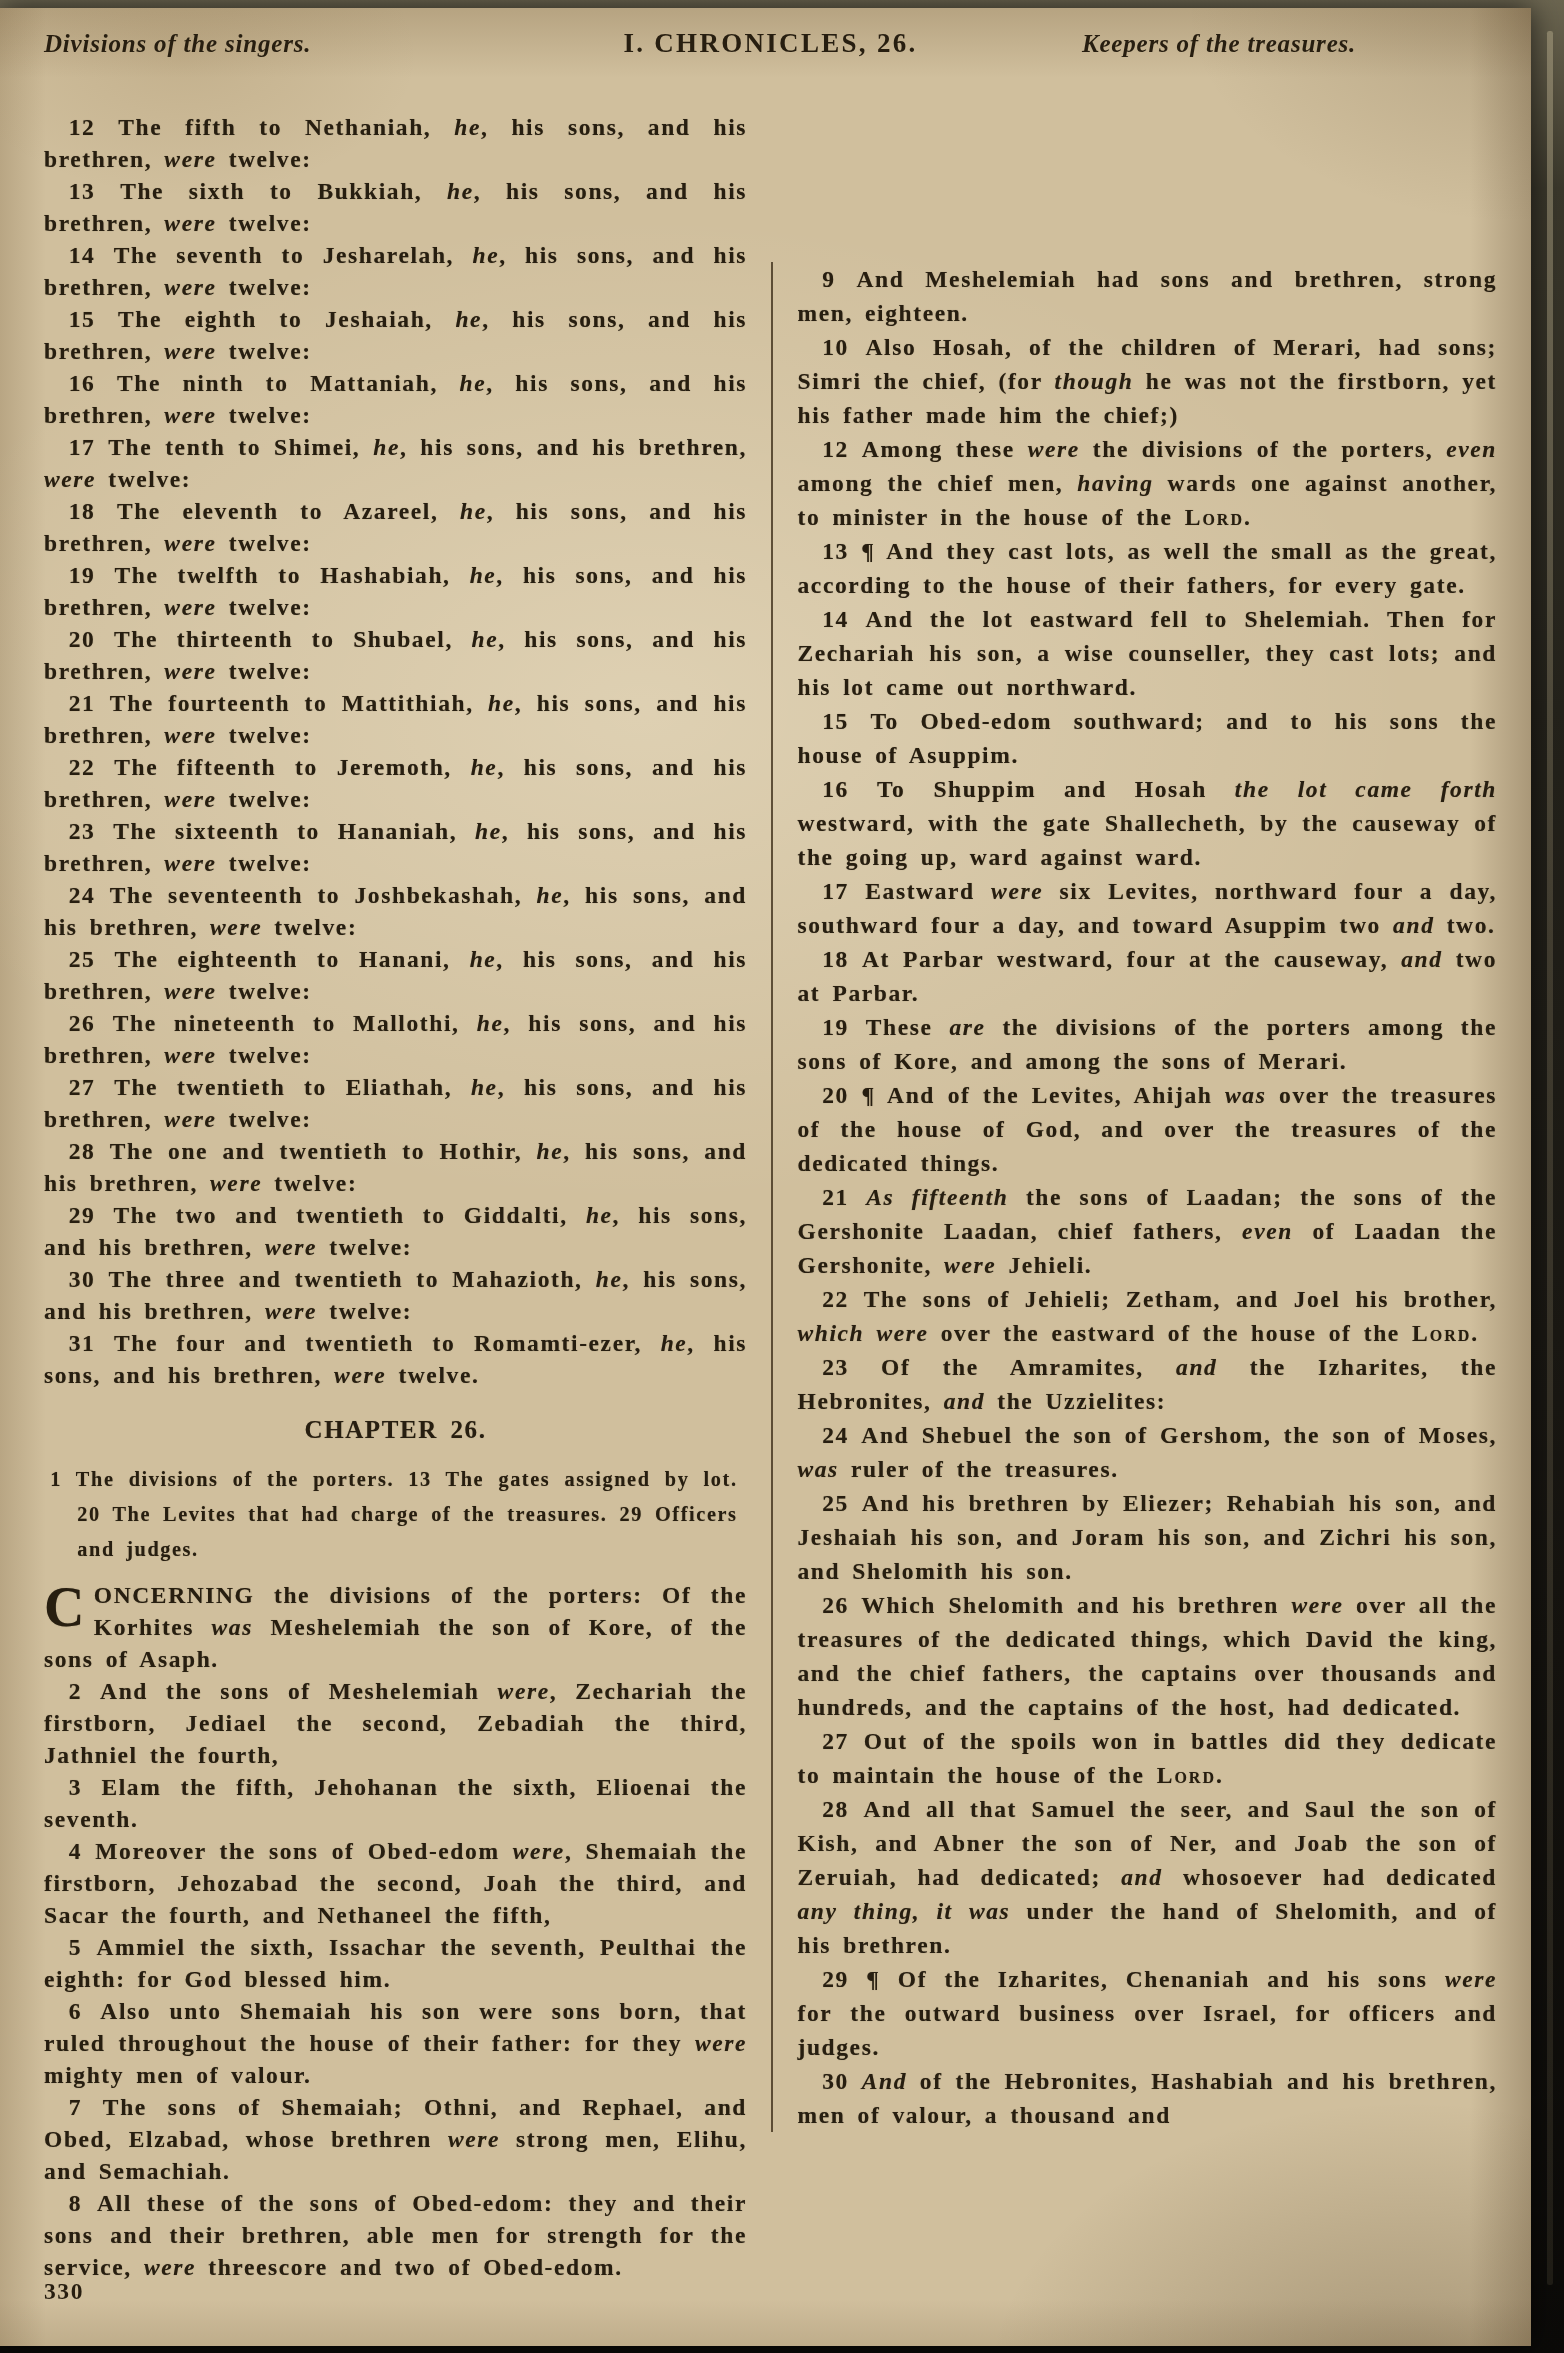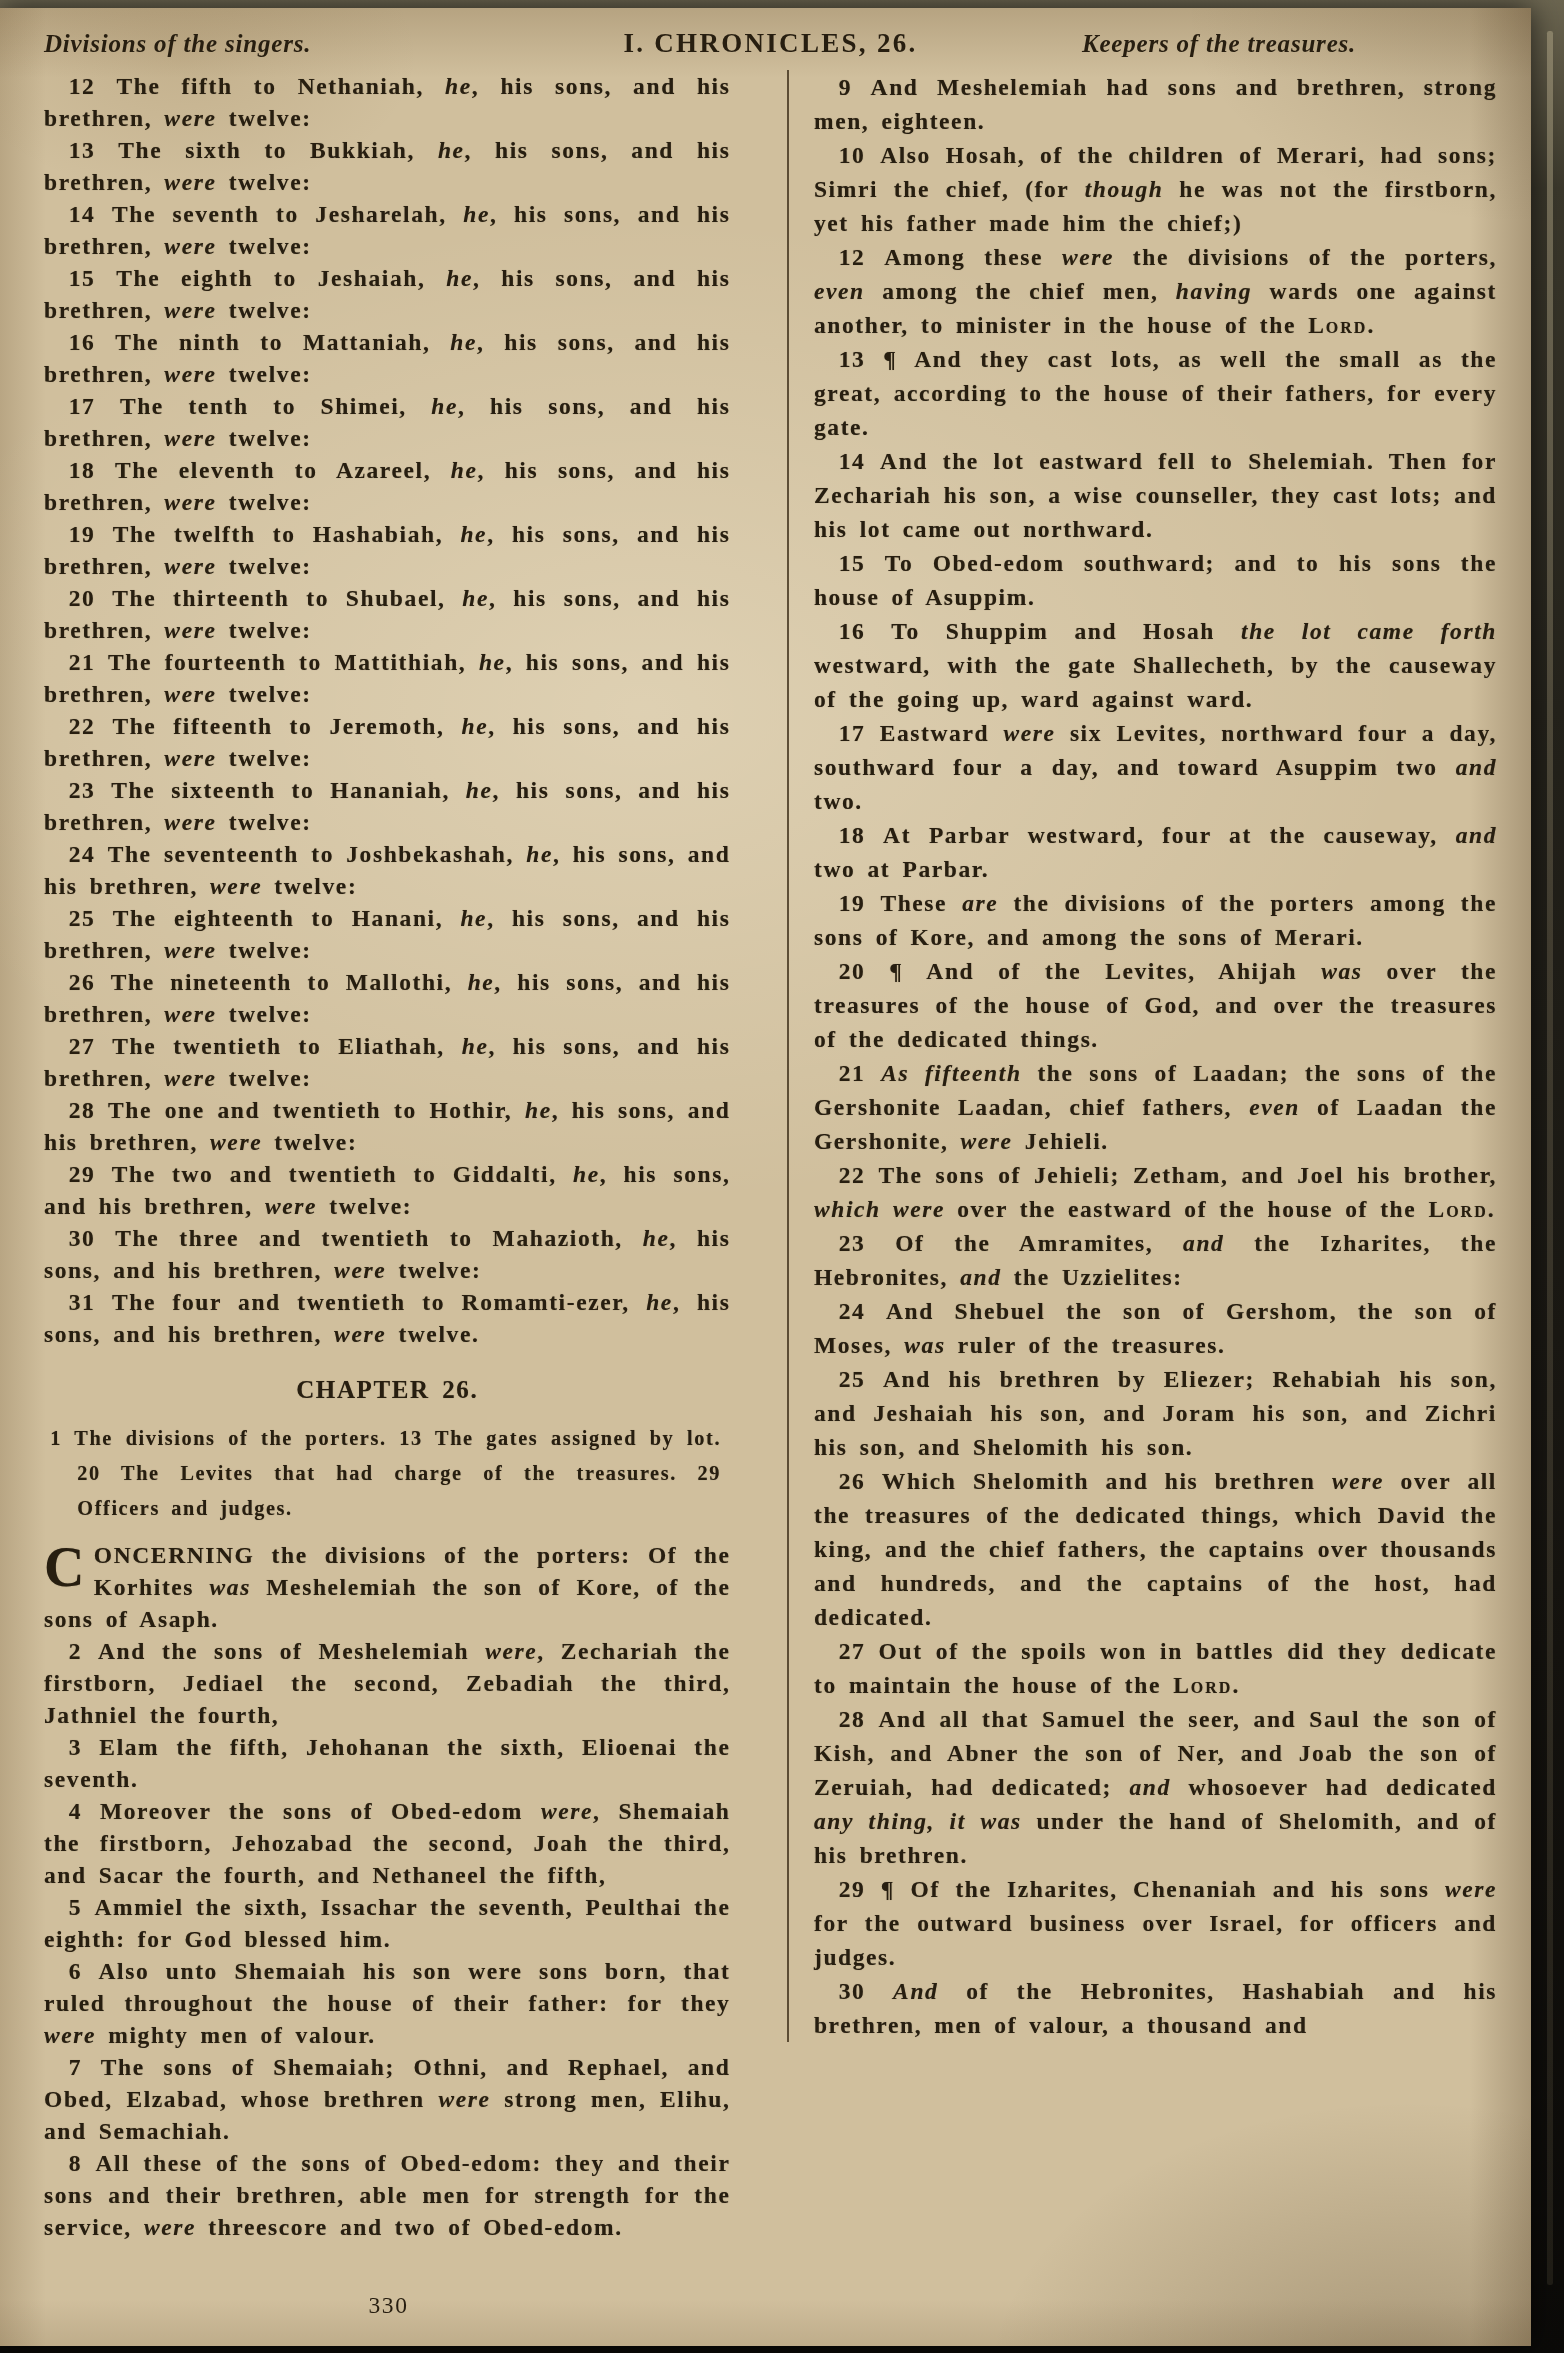--- a/index.html
+++ b/index.html
@@ -57,23 +57,22 @@
   .rh-left { text-align: left; }
   .rh-right { text-align: center; }
   .rh-center {
     font-size: 27px;
     letter-spacing: 2.3px;
     text-align: center;
     padding: 0 23.5px;
   }
   .columns {
     display: flex;
-    align-items: flex-start;
+    align-items: center;
     min-height: 2254px;
-    gap: 33px;
   }
   .col {
     width: 50%;
     box-sizing: border-box;
     text-align: justify;
     font-size: 23.5px;
     font-weight: bold;
     letter-spacing: 1.6px;
     word-spacing: 4.7px;
     text-shadow: 0 0 0.8px rgba(39,30,16,0.45);
@@ -112,26 +111,26 @@
     text-indent: -27px;
   }
   .dropcap {
     float: left;
     font-size: 56px;
     line-height: 50px;
     padding: 3.1px 7.8px 0 0;
   }
   .page-number {
     position: absolute;
-    bottom: 27px;
+    bottom: 41px;
     left: 44px;
     width: 689px;
-    text-align: center;
+    text-align: left;
     font-size: 23.5px;
-    font-weight: normal;
+    font-weight: bold;
     letter-spacing: 1.6px;
   }
 </style>
 </head>
 <body>
 
 <div class="paper">
   <div class="running-header">
     <div class="rh-side rh-left">Divisions of the singers.</div>
     <div class="rh-center">I. CHRONICLES, 26.</div>

